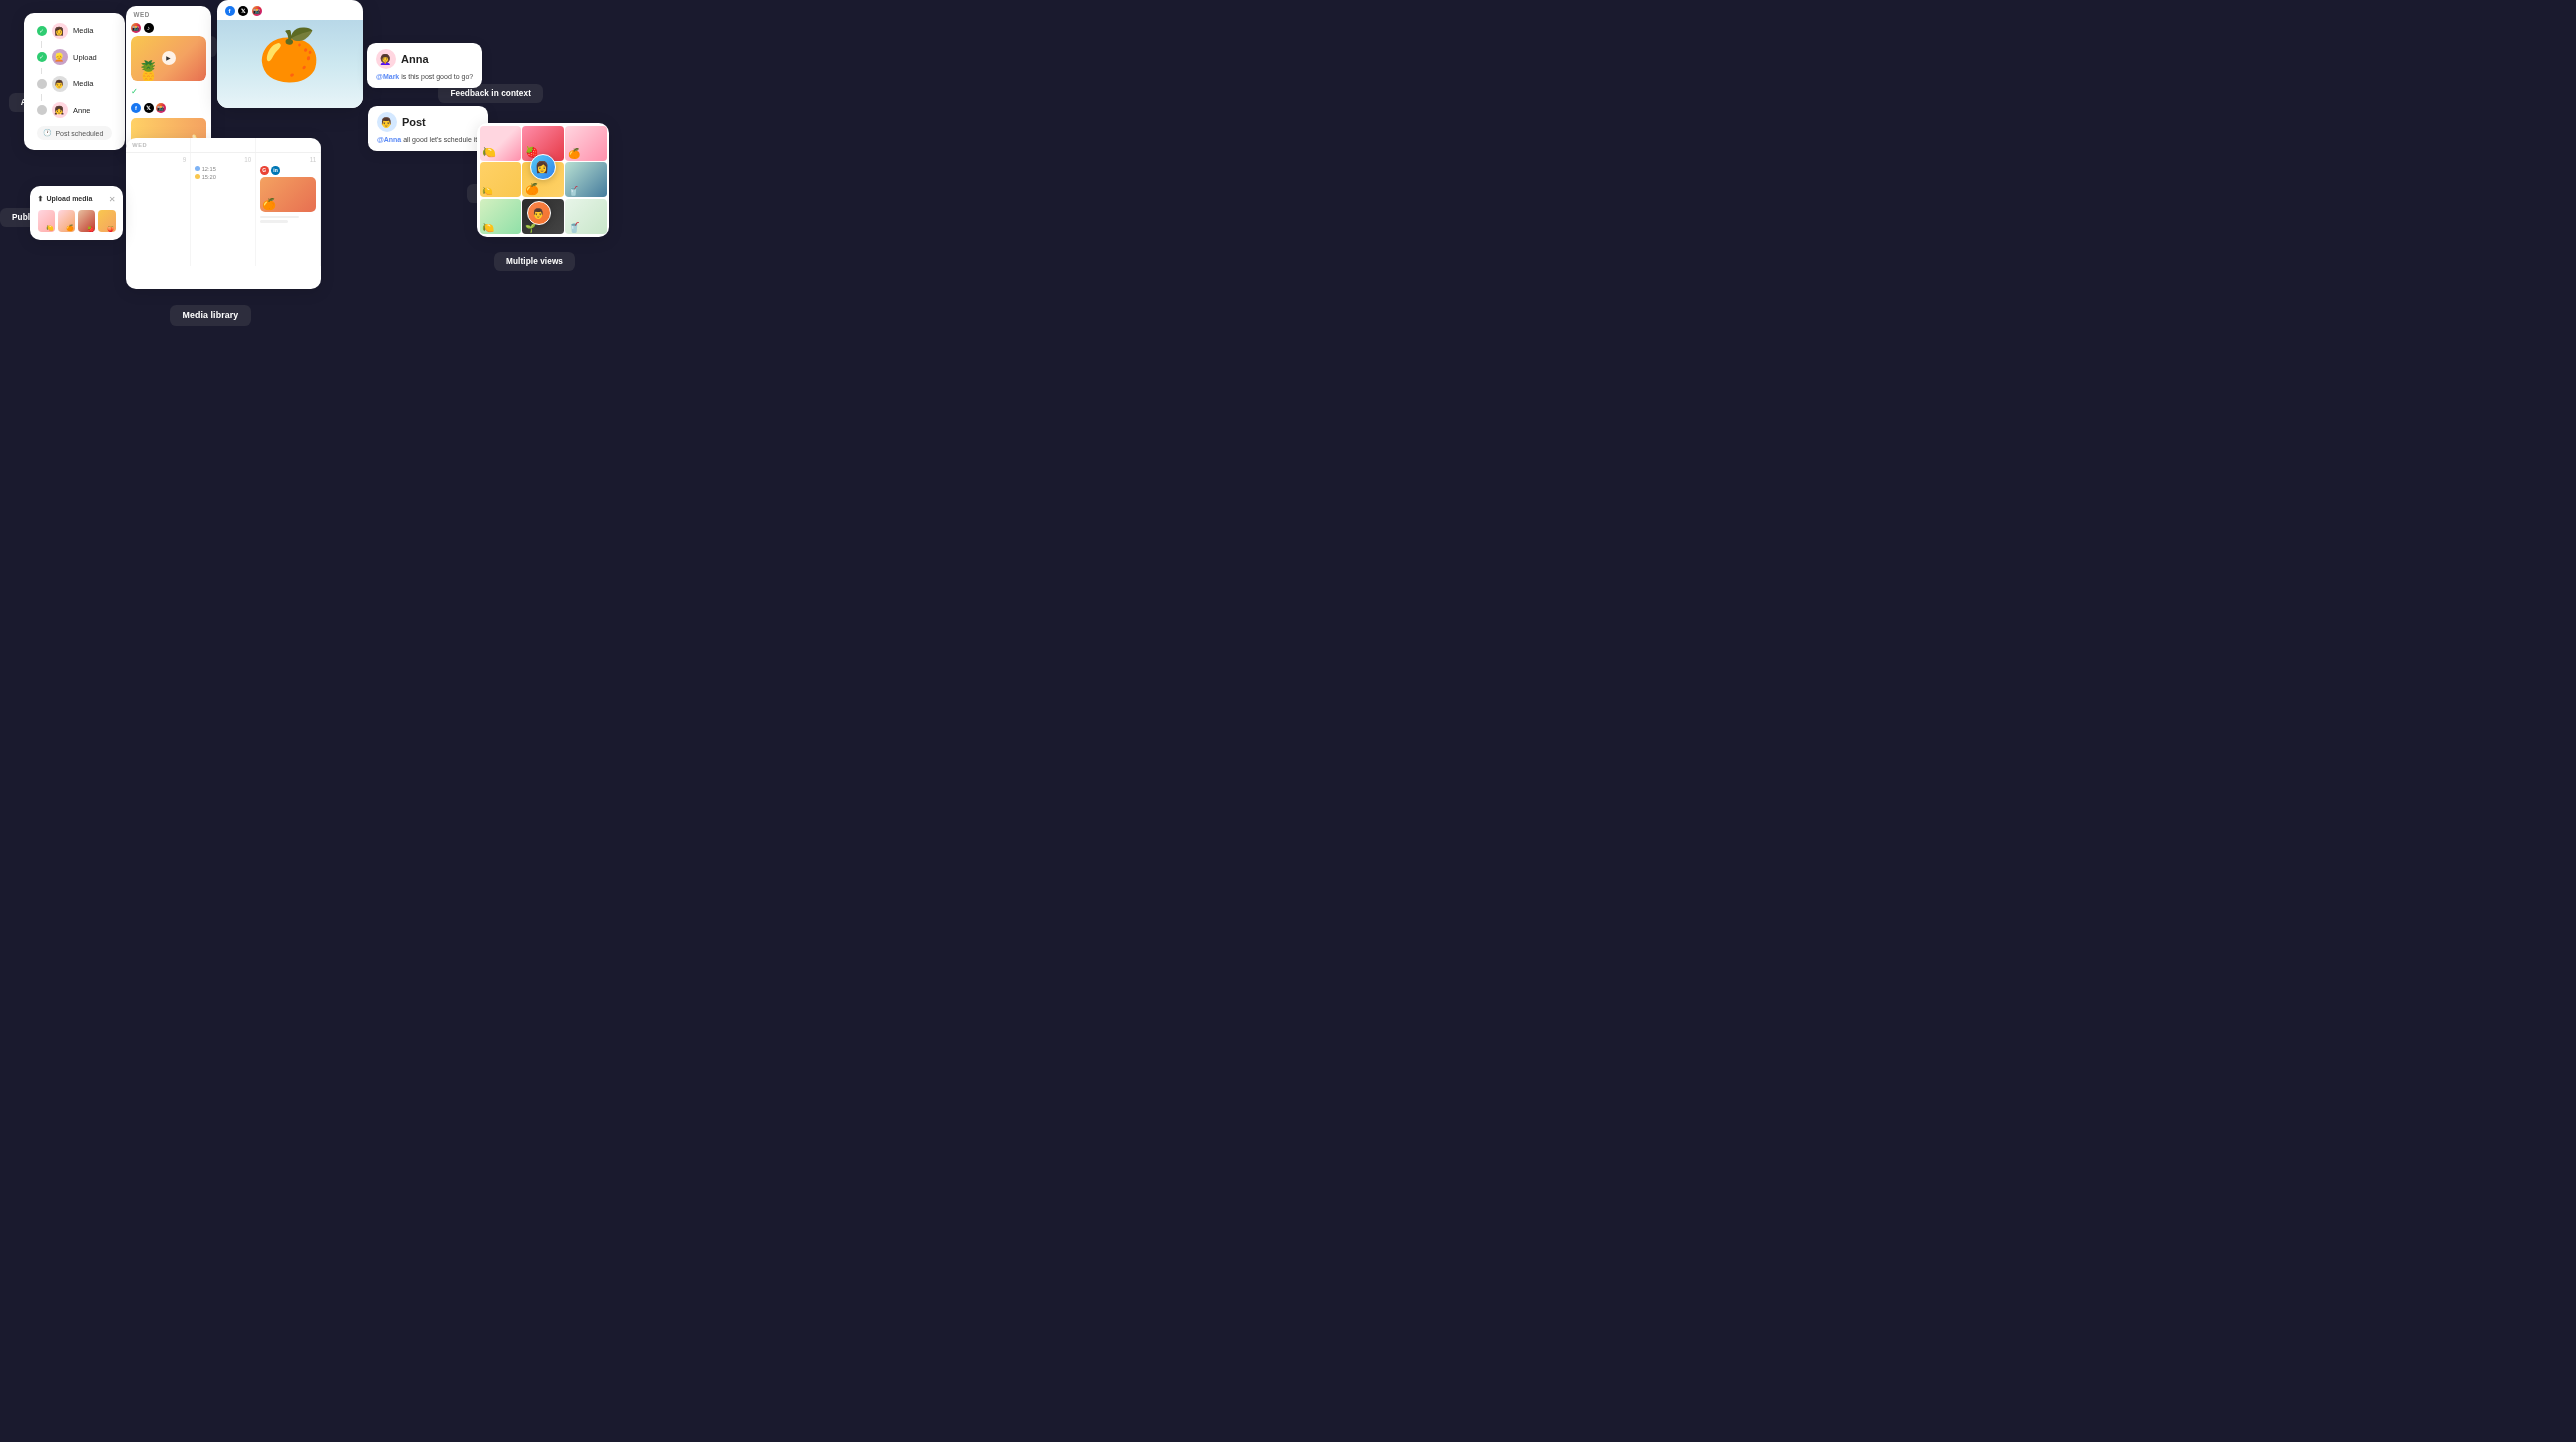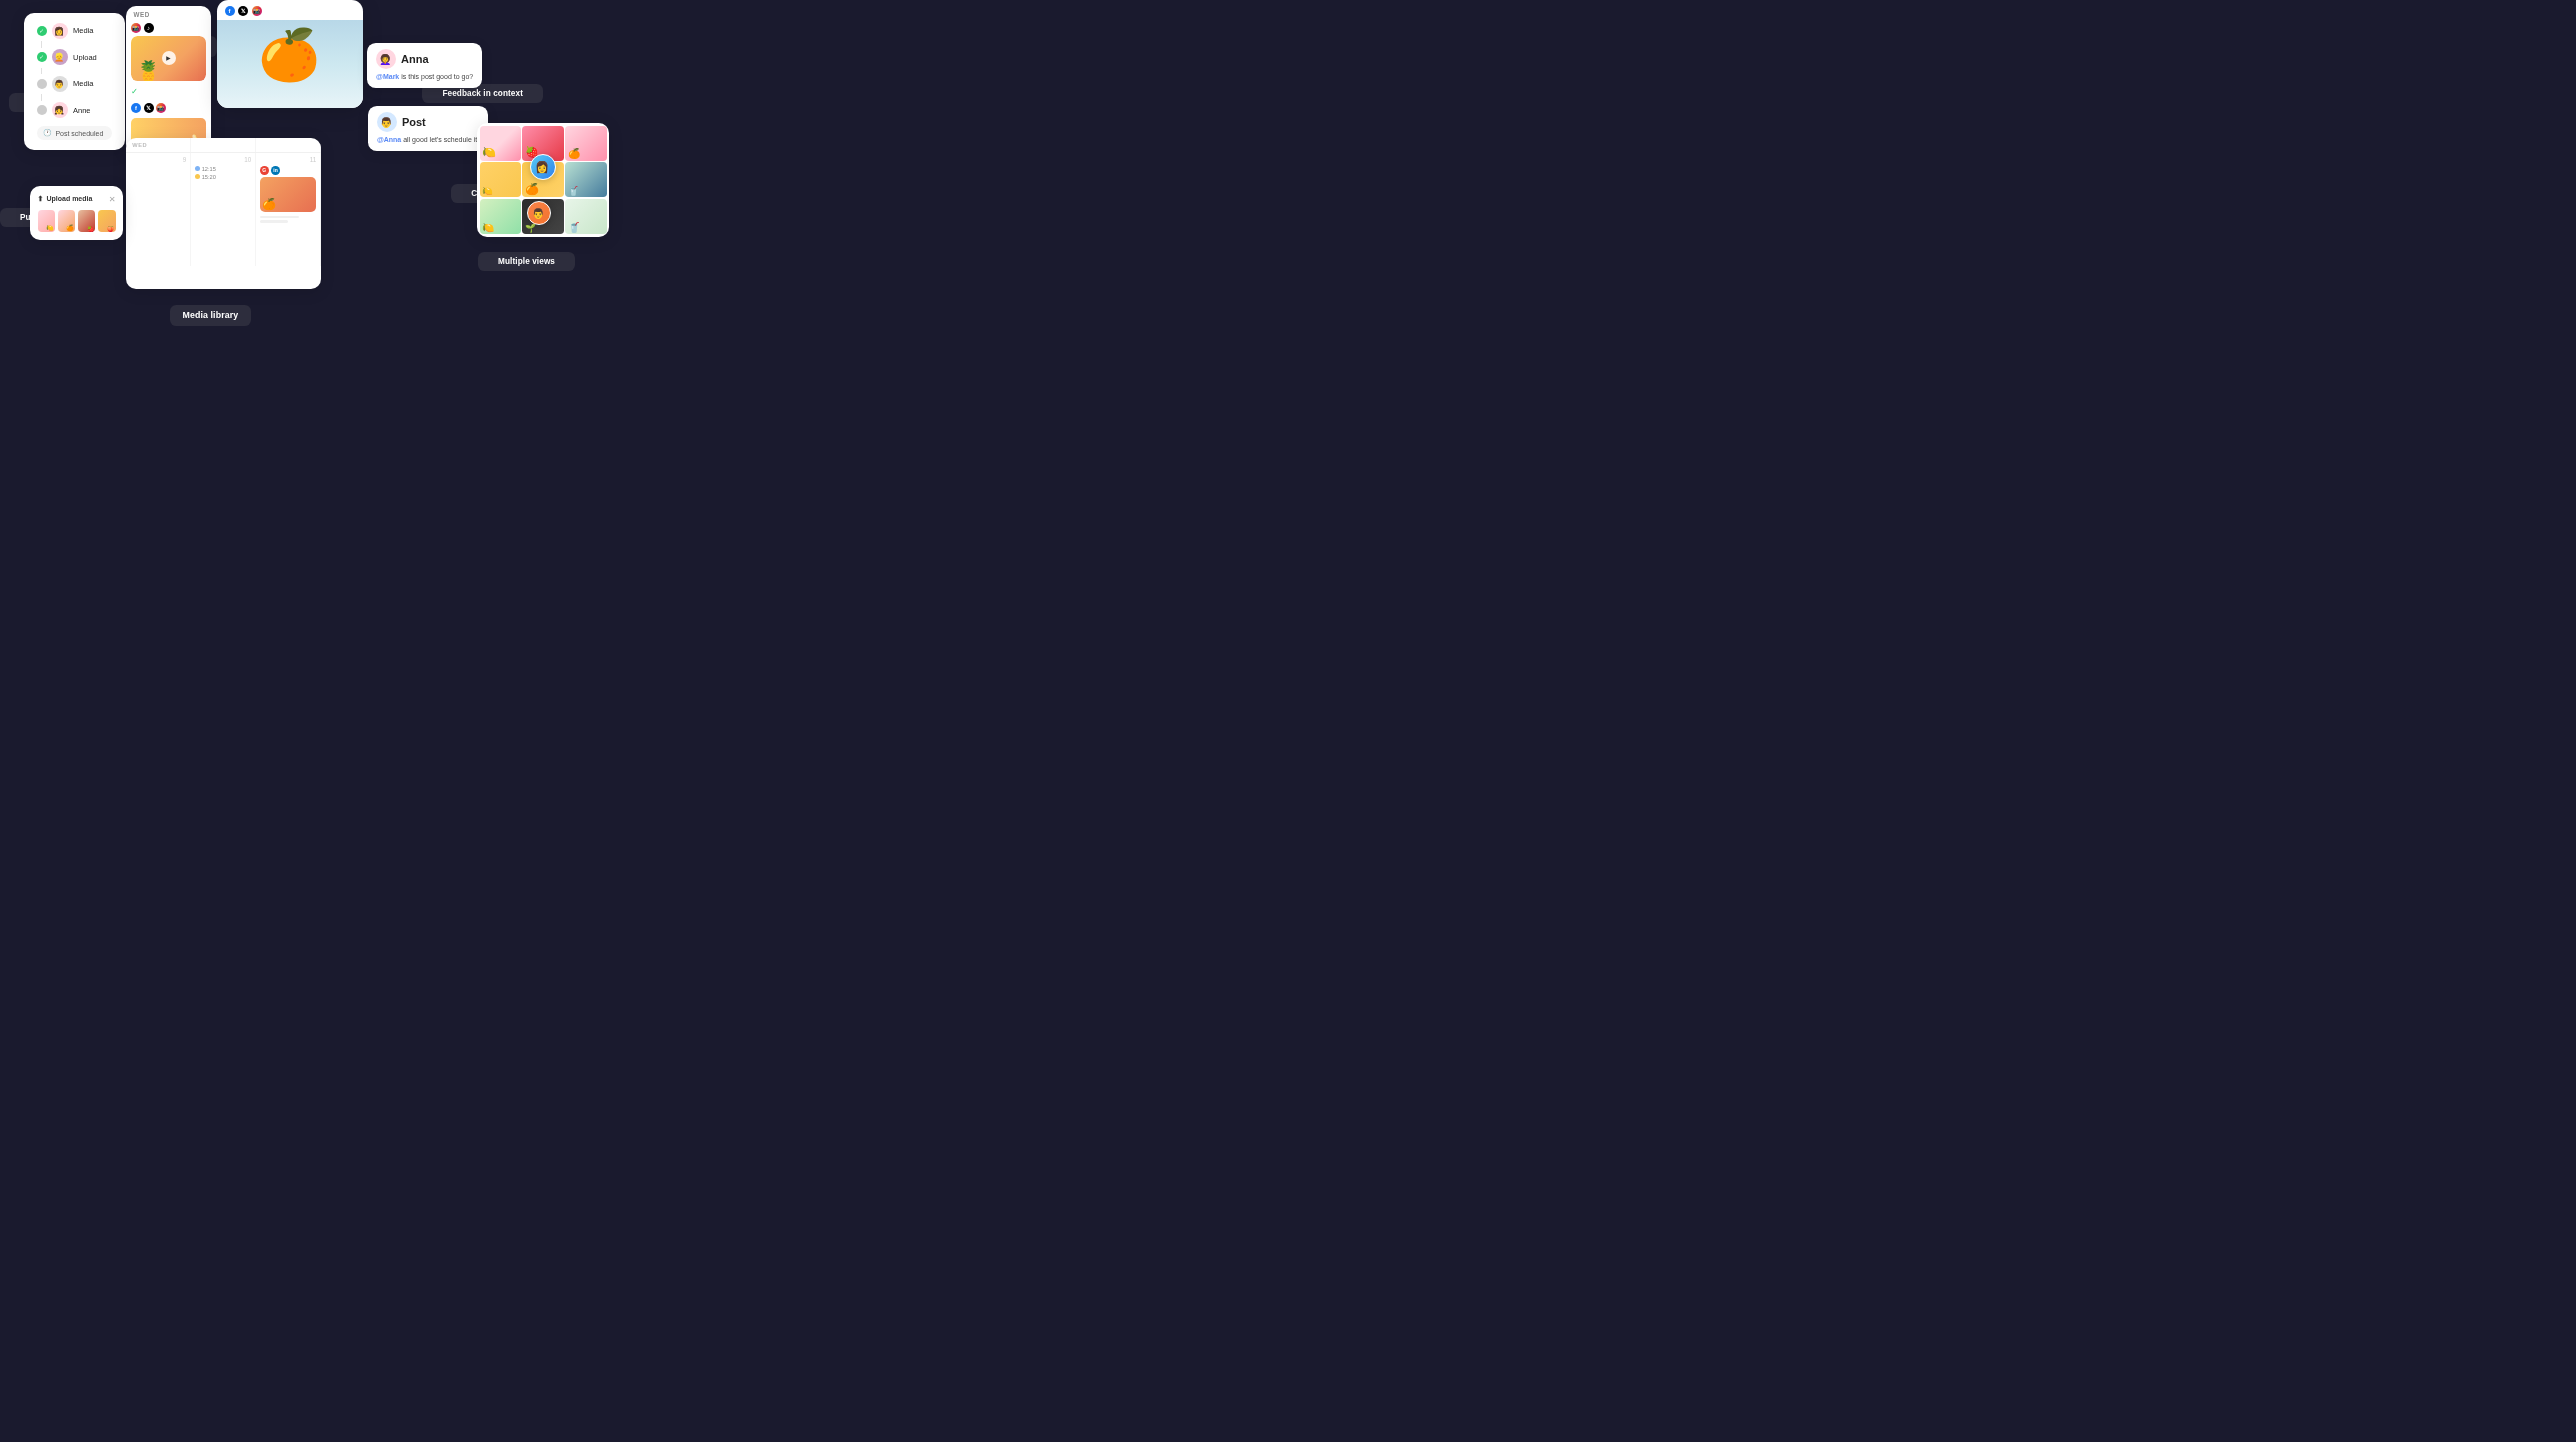--- a/index.html
+++ b/index.html
@@ -16,21 +16,21 @@
       position: relative;
       width: 100%;
       height: 100%;
     }
 
     
     .label-badge {
       background: #2d2d3d;
       color: #fff;
       border-radius: 6.3px;
-      padding: 5px 20px;
+      padding: 5px 12px;
       font-size: 8.2px;
       font-weight: 600;
       position: absolute;
       white-space: nowrap;
       letter-spacing: 0.1px;
     }
 
     
     .approvals-card {
       position: absolute;

